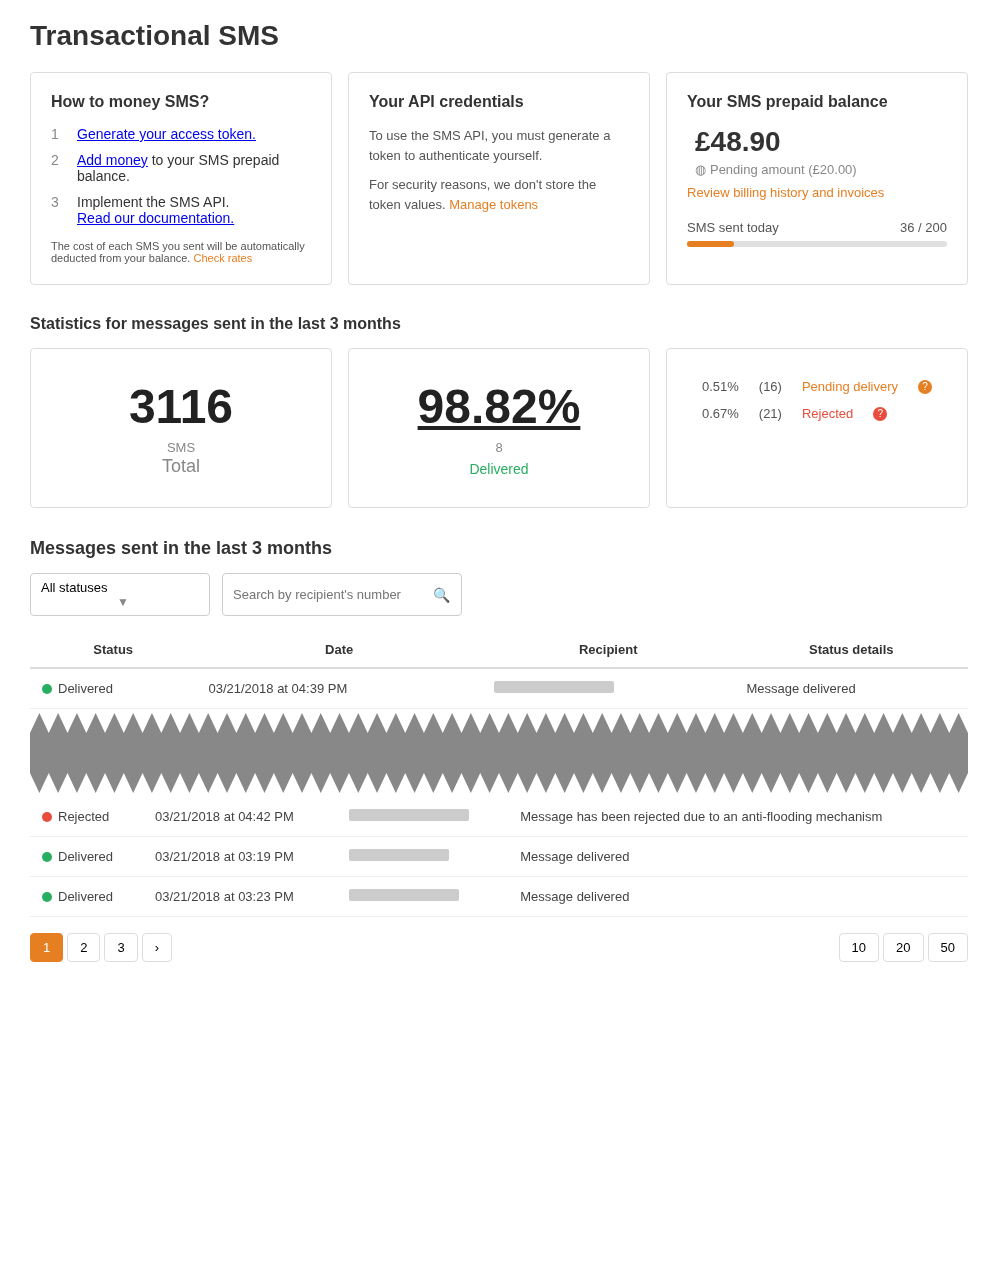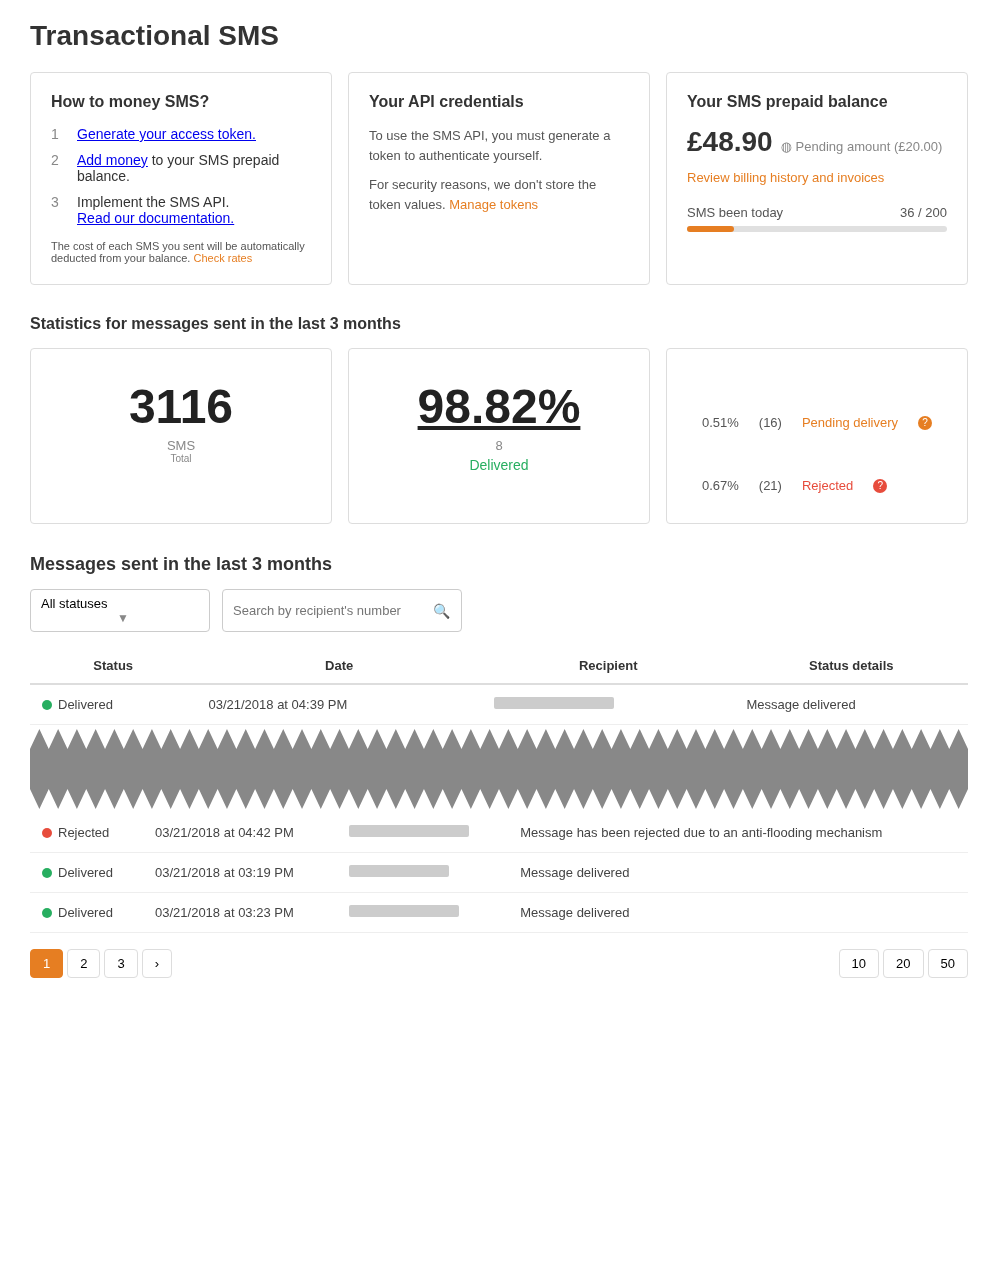--- a/index.html
+++ b/index.html
@@ -21,29 +21,29 @@
 
     .balance-card .balance-amount { font-size: 28px; font-weight: bold; margin-bottom: 4px; }
     .balance-card .pending { font-size: 13px; color: #888; margin-left: 8px; }
     .balance-card .review-link { color: #e67e22; text-decoration: none; font-size: 13px; display: block; margin: 8px 0 20px; }
     .balance-card .sms-today-row { display: flex; justify-content: space-between; align-items: center; margin-bottom: 6px; font-size: 13px; color: #555; }
     .progress-bar-bg { background: #e0e0e0; height: 6px; border-radius: 3px; }
     .progress-bar-fill { background: #e67e22; height: 6px; border-radius: 3px; width: 18%; }
 
     .stats-section { margin-bottom: 30px; }
     .stats-cards { display: flex; gap: 16px; }
-    .stat-card { border: 1px solid #ddd; border-radius: 4px; padding: 30px 16px; flex: 1; display: flex; flex-direction: column; align-items: center; justify-content: flex-start; min-height: 160px; }
+    .stat-card { border: 1px solid #ddd; border-radius: 4px; padding: 30px 16px; flex: 1; display: flex; flex-direction: column; align-items: center; justify-content: space-between; min-height: 160px; }
     .stat-number { font-size: 48px; font-weight: bold; color: #222; }
     .stat-label { font-size: 13px; color: #888; margin-top: 4px; }
-    .stat-sublabel { font-size: 10px; color: #888; }
+    .stat-sublabel { font-size: 18px; color: #888; }
     .stat-delivered { color: #27ae60; font-size: 14px; margin-top: 4px; }
     .stat-percent { font-size: 48px; font-weight: bold; color: #222; text-decoration: underline; }
 
     .stat-breakdown { display: flex; flex-direction: column; gap: 12px; justify-content: center; }
-    .breakdown-item { display: flex; align-items: center; gap: 20px; font-size: 13px; margin-top: 36px; }
+    .breakdown-item { display: flex; align-items: center; gap: 20px; font-size: 13px; }
     .breakdown-item .pct { color: #555; }
     .breakdown-item .count { color: #555; }
     .pending-delivery { color: #e67e22; }
     .rejected-text { color: #e74c3c; }
     .info-icon { display: inline-block; width: 14px; height: 14px; border-radius: 50%; background: #e67e22; color: #fff; font-size: 10px; text-align: center; line-height: 14px; cursor: pointer; }
     .info-icon-red { display: inline-block; width: 14px; height: 14px; border-radius: 50%; background: #e74c3c; color: #fff; font-size: 10px; text-align: center; line-height: 14px; cursor: pointer; }
 
     .messages-section h2 { font-size: 18px; margin-bottom: 14px; }
 
     .filters-row { display: flex; gap: 12px; margin-bottom: 16px; }
@@ -94,21 +94,21 @@
       90% 0%, 91% 100%, 92% 0%, 93% 100%, 94% 0%, 95% 100%, 96% 0%, 97% 100%, 98% 0%, 99% 100%,
       100% 0%
     ); }
 
     .pagination { display: flex; align-items: center; gap: 4px; margin-top: 16px; }
     .page-btn { border: 1px solid #ddd; border-radius: 4px; padding: 6px 12px; cursor: pointer; font-size: 13px; background: #fff; }
     .page-btn.active { background: #e67e22; color: #fff; border-color: #e67e22; }
     .page-spacer { flex: 1; }
     .page-size-btns { display: flex; gap: 4px; }
 
-    .balance-top { display: flex; align-items: baseline; gap: 0; }
+    .balance-top { display: flex; align-items: baseline; gap: 0; flex-direction: column; }
   </style>
 </head>
 <body>
 
 <h1>Transactional SMS</h1>
 
 <div class="cards-row">
 
   <div class="card how-to-send">
     <h2>How to money SMS?</h2>
@@ -147,21 +147,21 @@
   <div class="card balance-card">
     <h2>Your SMS prepaid balance</h2>
     <div class="balance-top">
       <span class="balance-amount">£48.90</span>
       <span class="pending">
         ◍ <span>Pending amount (£20.00)</span>
       </span>
     </div>
     <a class="review-link" href="#">Review billing history and invoices</a>
     <div class="sms-today-row">
-      <span>SMS been today</span>
+      <span>SMS sent today</span>
       <span>36 / 200</span>
     </div>
     <div class="progress-bar-bg">
       <div class="progress-bar-fill"></div>
     </div>
   </div>
 
 </div>
 
 <div class="stats-section">

